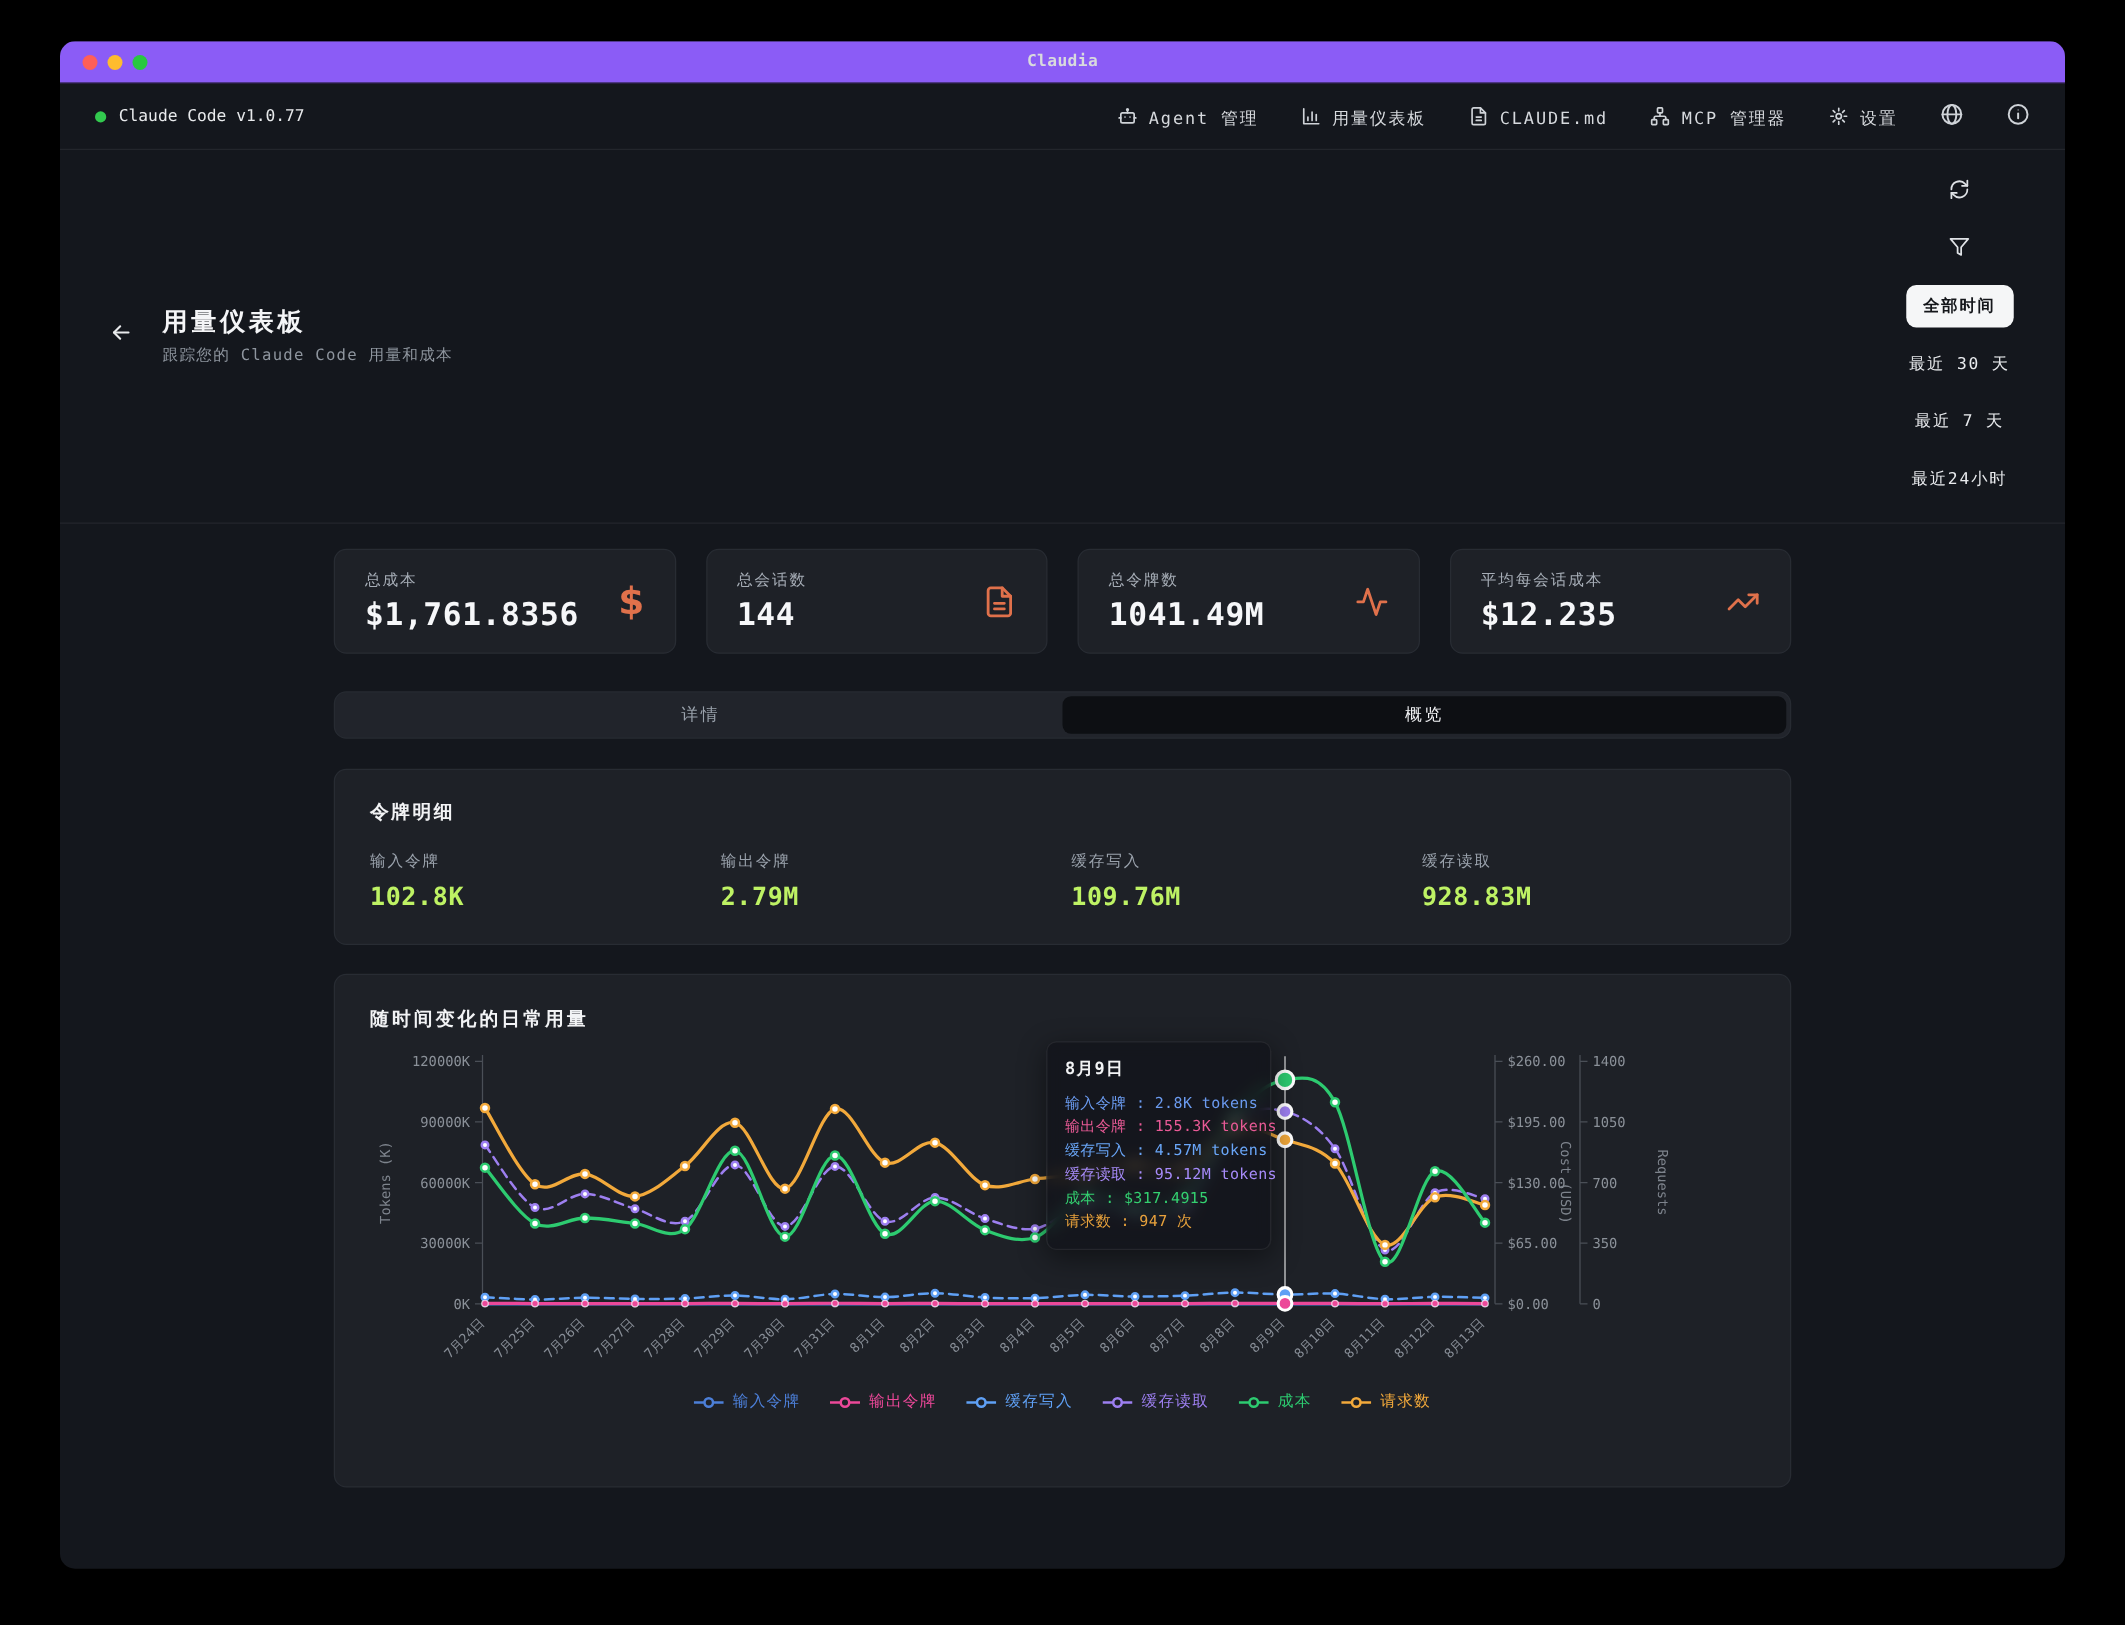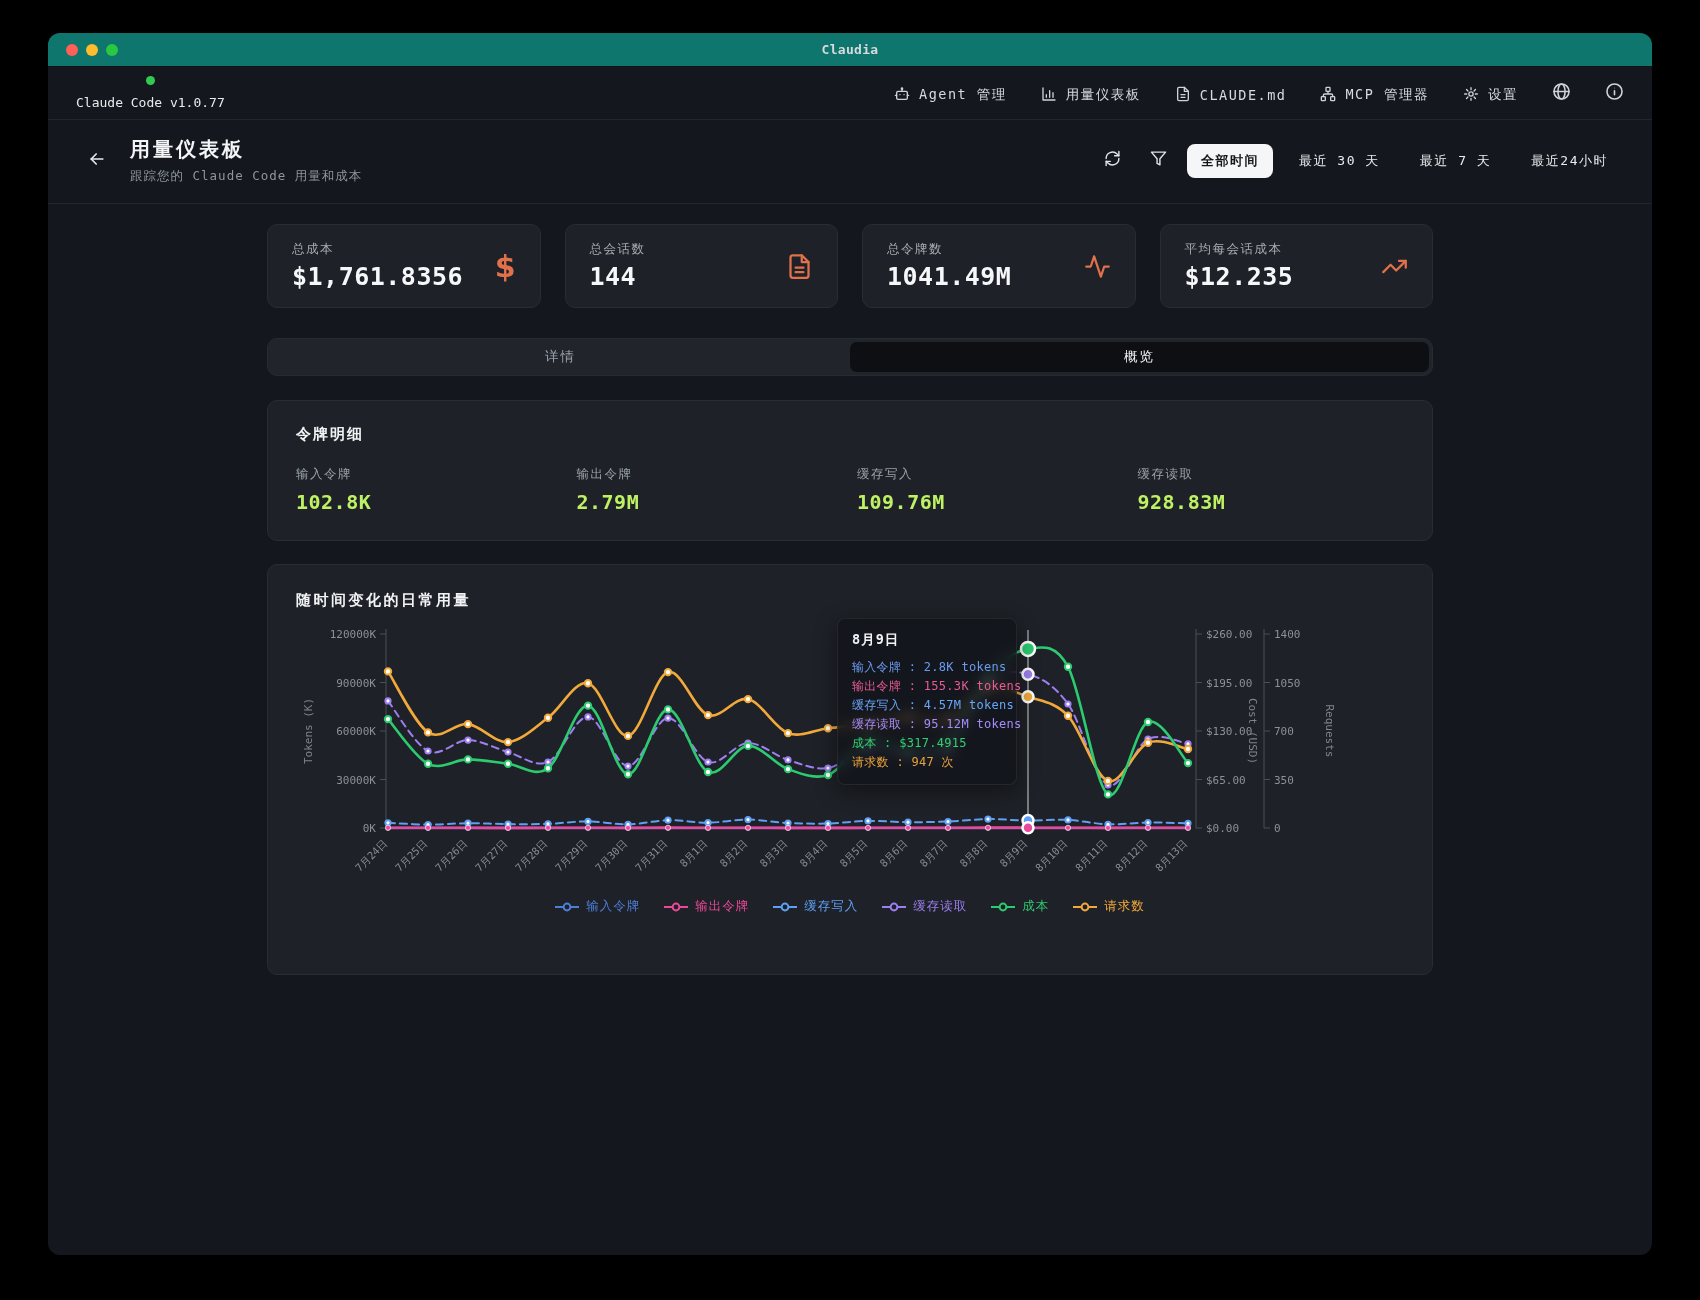--- a/index.html
+++ b/index.html
@@ -1,37 +1,37 @@
 <!DOCTYPE html>
 <html><head>
 <meta charset="utf-8">
 <style>
   * { margin:0; padding:0; box-sizing:border-box; }
   html,body { width:1700px; height:1300px; background:#000; font-family:"DejaVu Sans Mono","DejaVu Sans",monospace; }
   .window { position:absolute; left:48px; top:33px; width:1604px; height:1222px; background:#14171d; border-radius:12px; overflow:hidden; }
   
-  .titlebar { height:34px; background:#0f766e; display:flex; align-items:center; justify-content:center; position:relative; border-bottom:1px solid #101114; }
+  .titlebar { height:34px; background:#8b5cf6; display:flex; align-items:center; justify-content:center; position:relative; border-bottom:1px solid #101114; }
   .traffic { position:absolute; left:18px; top:11px; display:flex; gap:8px; }
   .traffic span { width:12px; height:12px; border-radius:50%; display:block; }
   .tl-red{background:#ff5f57;} .tl-yellow{background:#febc2e;} .tl-green{background:#28c840;}
   .win-title { color:#d8dadd; font-size:13px; font-weight:bold; letter-spacing:.3px; }
   
   .menubar { height:53px; display:flex; align-items:center; padding:0 28px; border-bottom:1px solid #23262c; }
-  .app-status { display:flex; align-items:center; gap:10px; color:#e8eaec; font-size:13px;flex-direction:column; }
+  .app-status { display:flex; align-items:center; gap:10px; color:#e8eaec; font-size:13px; }
   .status-dot { width:9px; height:9px; border-radius:50%; background:#32c94e; }
   .menu-right { margin-left:auto; display:flex; align-items:flex-end; gap:34px; }
   .menu-item { display:flex; align-items:center; gap:9px; color:#d7dade; font-size:13.5px; letter-spacing:1.5px; cursor:pointer; }
   .menu-item svg, .icon-btn svg { stroke:#cfd3d8; }
   .icon-btn { display:flex; align-items:center; }
   
   .pageheader { display:flex; align-items:center; padding:16px 30px 18px 30px; border-bottom:1px solid #23262c; }
   .back-btn { width:38px; height:38px; display:flex; align-items:center; justify-content:center; margin-right:14px; border-radius:8px; }
   .ph-title { font-size:20px; font-weight:bold; color:#f4f5f7; letter-spacing:3px; }
   .ph-sub { font-size:12.5px; color:#8e959e; margin-top:5px; letter-spacing:1px; }
-  .filters { margin-left:auto; display:flex; align-items:center; gap:12px; }
+  .filters { margin-left:auto; display:flex; align-items:center; gap:12px;flex-direction:column; }
   .filters .fbtn { background:none; border:none; color:#e9ebee; font-size:13px; font-family:inherit; letter-spacing:1.5px; padding:8px 14px; border-radius:8px; cursor:pointer; }
   .filters .fbtn.active { background:#f5f6f7; color:#14161a; font-weight:bold; }
   .hicon { width:34px; height:34px; display:flex; align-items:center; justify-content:center; }
   
   .content { width:1166px; margin:0 auto; padding-top:20px; }
   .cards { display:grid; grid-template-columns:repeat(4,1fr); gap:24px; }
   .card { background:#1e2127; border:1px solid #282c33; border-radius:10px; }
   .stat-card { height:84px; padding:15px 24px; display:flex; align-items:center; justify-content:space-between; }
   .stat-label { font-size:12.5px; color:#a6adb6; letter-spacing:1.5px; }
   .stat-value { font-size:25px; font-weight:bold; color:#f6f7f9; margin-top:4px; letter-spacing:.5px; }

